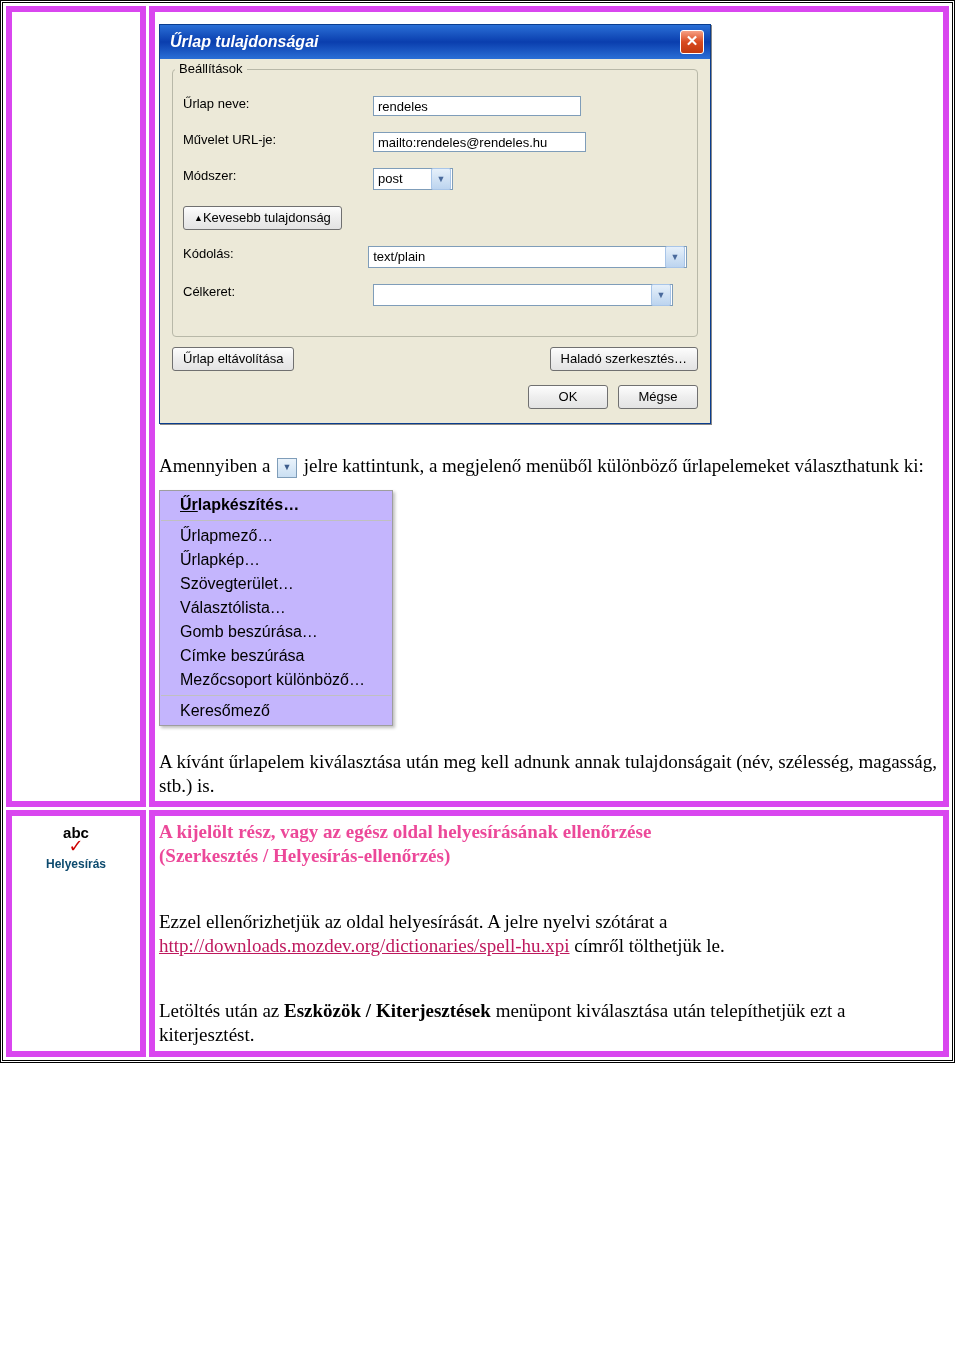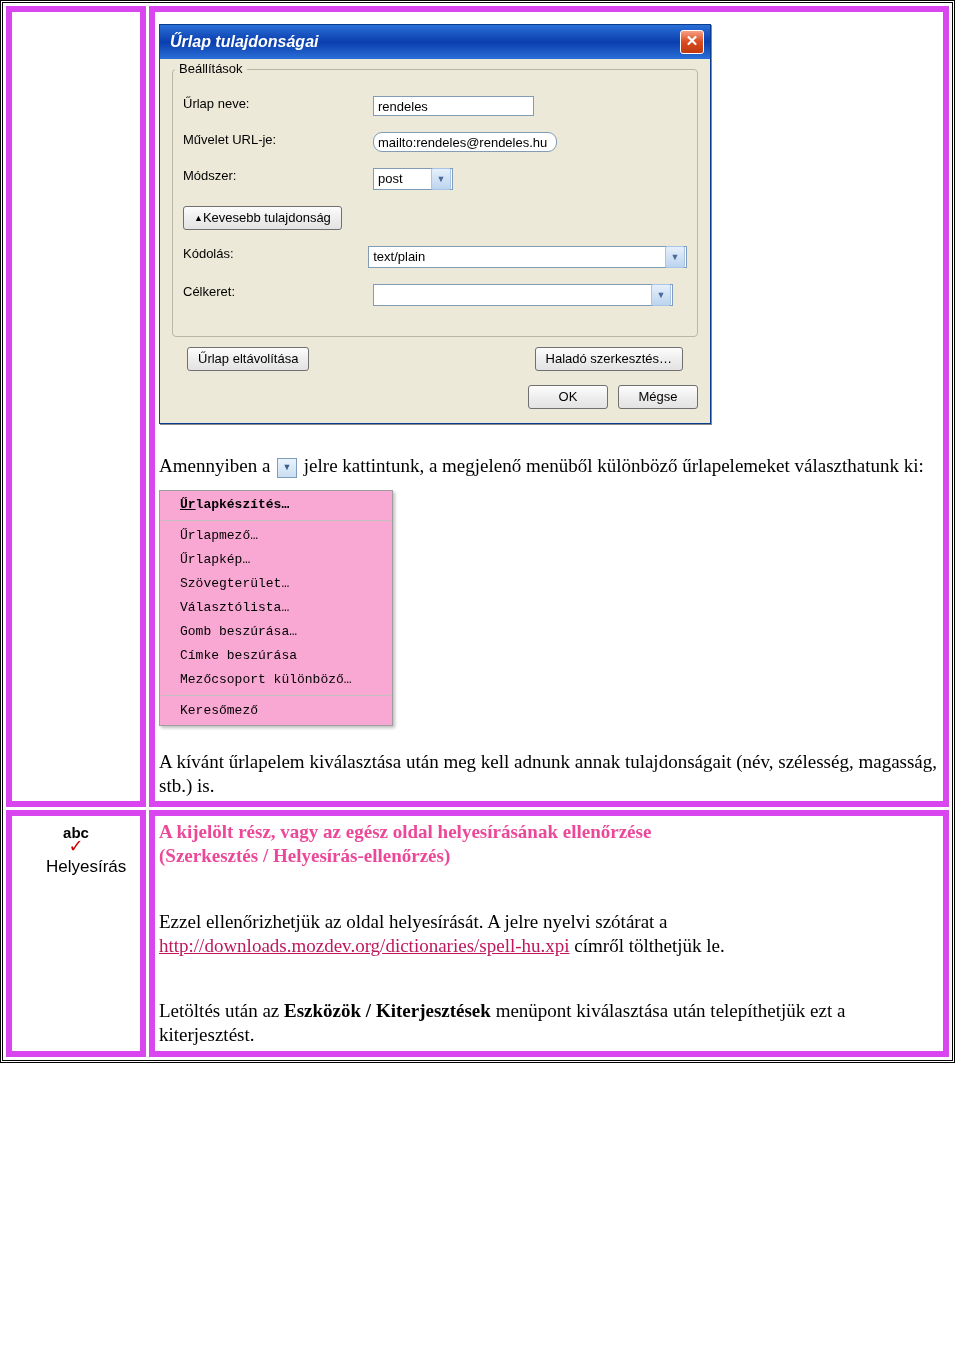--- a/index.html
+++ b/index.html
@@ -137,21 +137,21 @@
     border: 1px solid #707070;
     border-radius: 3px;
     padding: 2px 10px;
     height: 24px;
     box-sizing: border-box;
     line-height: 18px;
   }
   .button-row {
     display: flex;
     justify-content: space-between;
-    margin: 6px 15px;
+    margin: 6px 0;
     text-align: center;
   }
   .bottom-buttons {
     display: flex;
     justify-content: flex-end;
     gap: 10px;
     margin-top: 14px;
   }
   .bottom-buttons .xp-button {
     width: 80px;
@@ -171,25 +171,25 @@
     vertical-align: middle;
     text-align: center;
     font-size: 9px;
     color: #3c5c8c;
     line-height: 16px;
     margin: 0 2px;
   }
   
   .ctxmenu {
     width: 232px;
-    background: #f9a8d4;
+    background: #c4b5fd;
     border: 1px solid #9e9e9e;
     box-shadow: 2px 2px 3px rgba(0,0,0,0.25);
-    font-family: Liberation Mono, monospace;
-    font-size: 13px;
+    font-family: Liberation Sans, sans-serif;
+    font-size: 16px;
     margin: 12px 0 24px 0;
     padding: 2px 0;
   }
   .ctxmenu .item {
     padding: 3px 0 3px 20px;
     line-height: 18px;
   }
   .ctxmenu .bold {
     font-weight: bold;
   }
@@ -208,22 +208,23 @@
     color: #000;
     font-size: 15px;
     font-weight: bold;
   }
   .spellcheck-check {
     color: #c00;
     font-size: 18px;
     margin-top: -6px;
   }
   .spellcheck-label {
-    color: #000000;
-    font-size: 17px;
+    color: #0c4a6e;
+    font-size: 12px;
+    font-weight: bold;
   }
   .heading-red {
     color: #ec4899;
     font-weight: bold;
     text-align: center;
   }
   a.link {
     color: #be185d;
   }
   .underline {
@@ -247,26 +248,26 @@
         <div class="titlebar">
           <span>Űrlap tulajdonságai</span>
           <span class="closebtn">✕</span>
         </div>
         <div class="dialog-body">
           <div class="groupbox">
             <span class="group-legend">Beállítások</span>
 
             <div class="form-row">
               <span class="form-label"><span>Űrlap neve:</span></span>
-              <input class="text-input" style="width: 161px;" value="rendeles">
+              <input class="text-input" style="width: 208px;" value="rendeles">
             </div>
 
             <div class="form-row">
               <span class="form-label"><span>Művelet URL-je:</span></span>
-              <input class="text-input" style="width: 184px; border-radius: 9px;" value="mailto:rendeles@rendeles.hu">
+              <input class="text-input" style="width: 213px;" value="mailto:rendeles@rendeles.hu">
             </div>
 
             <div class="form-row">
               <span class="form-label"><span>Módszer:</span></span>
               <div class="combo-wrap" style="width:80px">
                 <span class="combo-text">post</span>
                 <span class="combo-arrow">▼</span>
               </div>
             </div>
 

